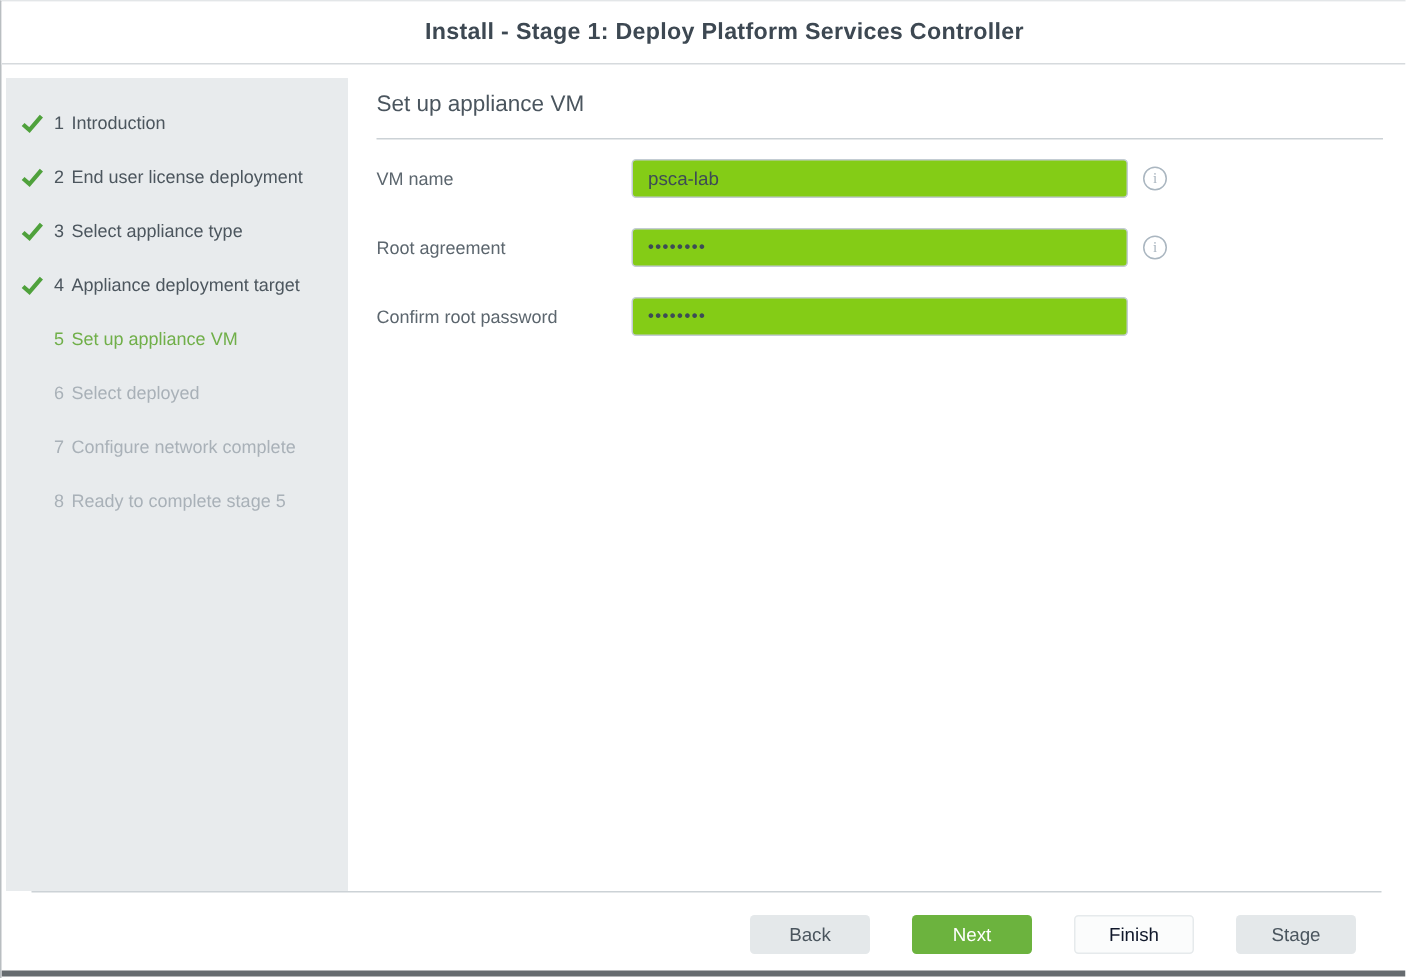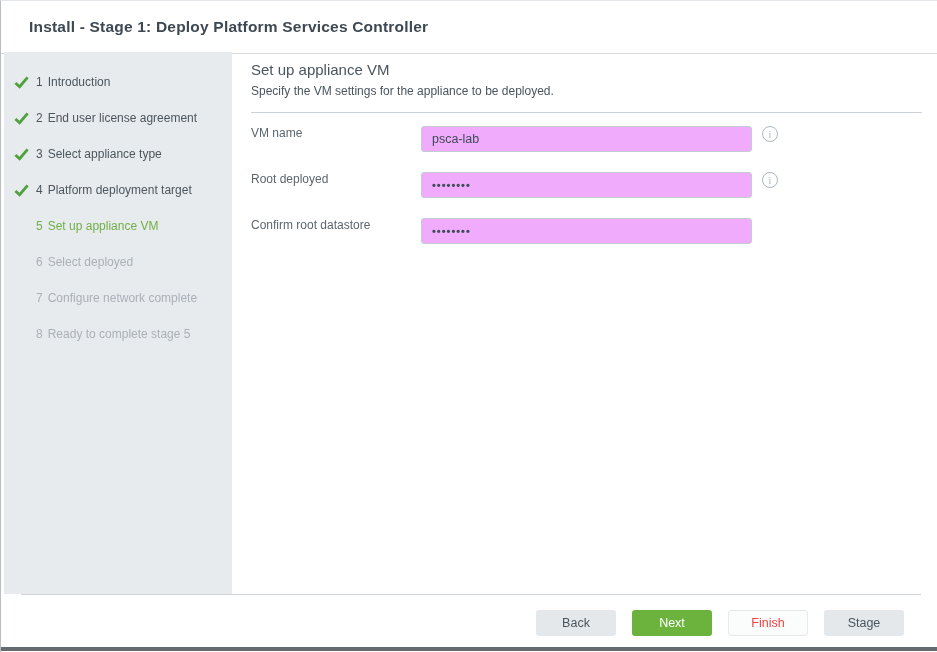--- a/index.html
+++ b/index.html
@@ -8,25 +8,26 @@
     font-family: "Liberation Sans", "DejaVu Sans", sans-serif;
     background: #ffffff;
     position: relative;
     overflow: hidden;
     border-left: 1px solid #b9bec1;
     border-top: 1px solid #e3e6e8;
   }
 
   
   .titlebar {
-    position: absolute; left: 0; top: 0; right: 0; height: 53px;
+    position: absolute; left: 0; top: 0; right: 0; height: 42px;
     background: #ffffff;
     border-bottom: 1px solid #d6dadd;
     display: flex; align-items: center;
     padding-left: 28px;
+    justify-content: center;
   }
   .titlebar h1 {
     font-size: 15.5px; font-weight: 700; color: #3d4852; letter-spacing: 0.2px;
   }
 
   
   .sidebar {
     position: absolute; left: 3px; top: 51px; width: 228px; height: 542px;
     background: #e8ebed;
     padding-top: 12px;
@@ -56,66 +57,66 @@
   }
   .content .sub {
     font-size: 12px; color: #4a555e; margin-top: 6px;
   }
   .section-divider {
     border: none; border-top: 1px solid #ccd2d6;
     margin-top: 14px;
   }
   .form { margin-top: 13px; }
   .form-row {
-    display: flex; align-items: flex-start;
+    display: flex; align-items: center;
     margin-bottom: 20px; height: 26px;
   }
   .form-row .label {
     width: 170px; flex: 0 0 170px;
     font-size: 12px; color: #5c666e;
   }
   .form-row input {
     width: 331px; height: 26px;
     border: 1px solid #c3ccd3; border-radius: 3px;
     padding: 0 10px;
     font-family: "Liberation Sans", "DejaVu Sans", sans-serif;
     font-size: 12.5px; color: #3d4b56;
-    outline: none; background: #f0abfc;
+    outline: none; background: #84cc16;
   }
   .form-row input.pw { letter-spacing: 1px; font-size: 11px; font-weight: 700; }
   .info-icon {
     width: 16px; height: 16px; margin-left: 10px;
     border: 1px solid #aab6c0; border-radius: 50%;
     color: #aab6c0; font-size: 10px; font-style: normal;
     display: inline-flex; align-items: center; justify-content: center;
     font-family: "Liberation Serif", serif;
   }
   .info-spacer { width: 26px; height: 16px; margin-left: 0; }
 
   
   .footer-divider {
     position: absolute; left: 20px; right: 16px; top: 593px;
     border-top: 1px solid #ccd2d6;
   }
   .footer {
     position: absolute; right: 33px; top: 609px;
-    display: flex; gap: 16px;
+    display: flex; gap: 28px;
   }
   .btn {
     min-width: 80px; height: 26px;
     border: none; border-radius: 3px;
     font-family: "Liberation Sans", "DejaVu Sans", sans-serif;
     font-size: 12.5px;
     padding: 0 14px;
     cursor: pointer;
   }
   .btn.secondary { background: #e4e8ea; color: #4a555e; }
   .btn.primary   { background: #6cb33e; color: #ffffff; text-align: center; }
   .btn.disabled  {
-    background: #fbfcfc; color: #ef4444;
+    background: #fbfcfc; color: #0f172a;
     border: 1px solid #e6eaec; cursor: default;
   }
 
   .bottom-bar {
     position: absolute; left: 0; right: 0; bottom: 1px; height: 4px;
     background: #666b6f;
   }
 </style>
 </head>
 <body>
@@ -132,37 +133,37 @@
       </svg>
     <span class="num">1</span>
     <span>Introduction</span>
   </div>
 
   <div class="step done">
     <svg class="check" viewBox="0 0 16 16">
         <path d="M1.5 8.5 L6 12.5 L14.5 2.5" stroke="#4fa13c" stroke-width="3" fill="none"></path>
       </svg>
     <span class="num">2</span>
-    <span>End user license agreement</span>
+    <span>End user license deployment</span>
   </div>
 
   <div class="step done">
     <svg class="check" viewBox="0 0 16 16">
         <path d="M1.5 8.5 L6 12.5 L14.5 2.5" stroke="#4fa13c" stroke-width="3" fill="none"></path>
       </svg>
     <span class="num">3</span>
     <span>Select appliance type</span>
   </div>
 
   <div class="step done">
     <svg class="check" viewBox="0 0 16 16">
         <path d="M1.5 8.5 L6 12.5 L14.5 2.5" stroke="#4fa13c" stroke-width="3" fill="none"></path>
       </svg>
     <span class="num">4</span>
-    <span>Platform deployment target</span>
+    <span>Appliance deployment target</span>
   </div>
 
   <div class="step current">
     <svg class="check hidden" viewBox="0 0 16 16"></svg>
     <span class="num">5</span>
     <span>Set up appliance VM</span>
   </div>
 
   <div class="step upcoming">
     <svg class="check hidden" viewBox="0 0 16 16"></svg>
@@ -179,39 +180,38 @@
   <div class="step upcoming">
     <svg class="check hidden" viewBox="0 0 16 16"></svg>
     <span class="num">8</span>
     <span>Ready to complete stage 5</span>
   </div>
 
 </div>
 
 <div class="content">
   <h2>Set up appliance VM</h2>
-  <div class="sub">Specify the VM settings for the appliance to be deployed.</div>
   <hr class="section-divider">
 
   <div class="form">
 
     <div class="form-row">
       <span class="label">VM name</span>
       <input type="text" value="psca-lab" style="">
       <span class="info-icon">i</span>
     </div>
 
     <div class="form-row">
-      <span class="label">Root deployed</span>
+      <span class="label">Root agreement</span>
       <input type="text" class="pw" value="••••••••" style="">
       <span class="info-icon">i</span>
     </div>
 
     <div class="form-row">
-      <span class="label">Confirm root datastore</span>
+      <span class="label">Confirm root password</span>
       <input type="text" class="pw" value="••••••••" style="">
       <span class="info-spacer"></span>
     </div>
 
   </div>
 </div>
 
 <div class="footer-divider"></div>
 <div class="footer">
   <button class="btn secondary">Back</button>

